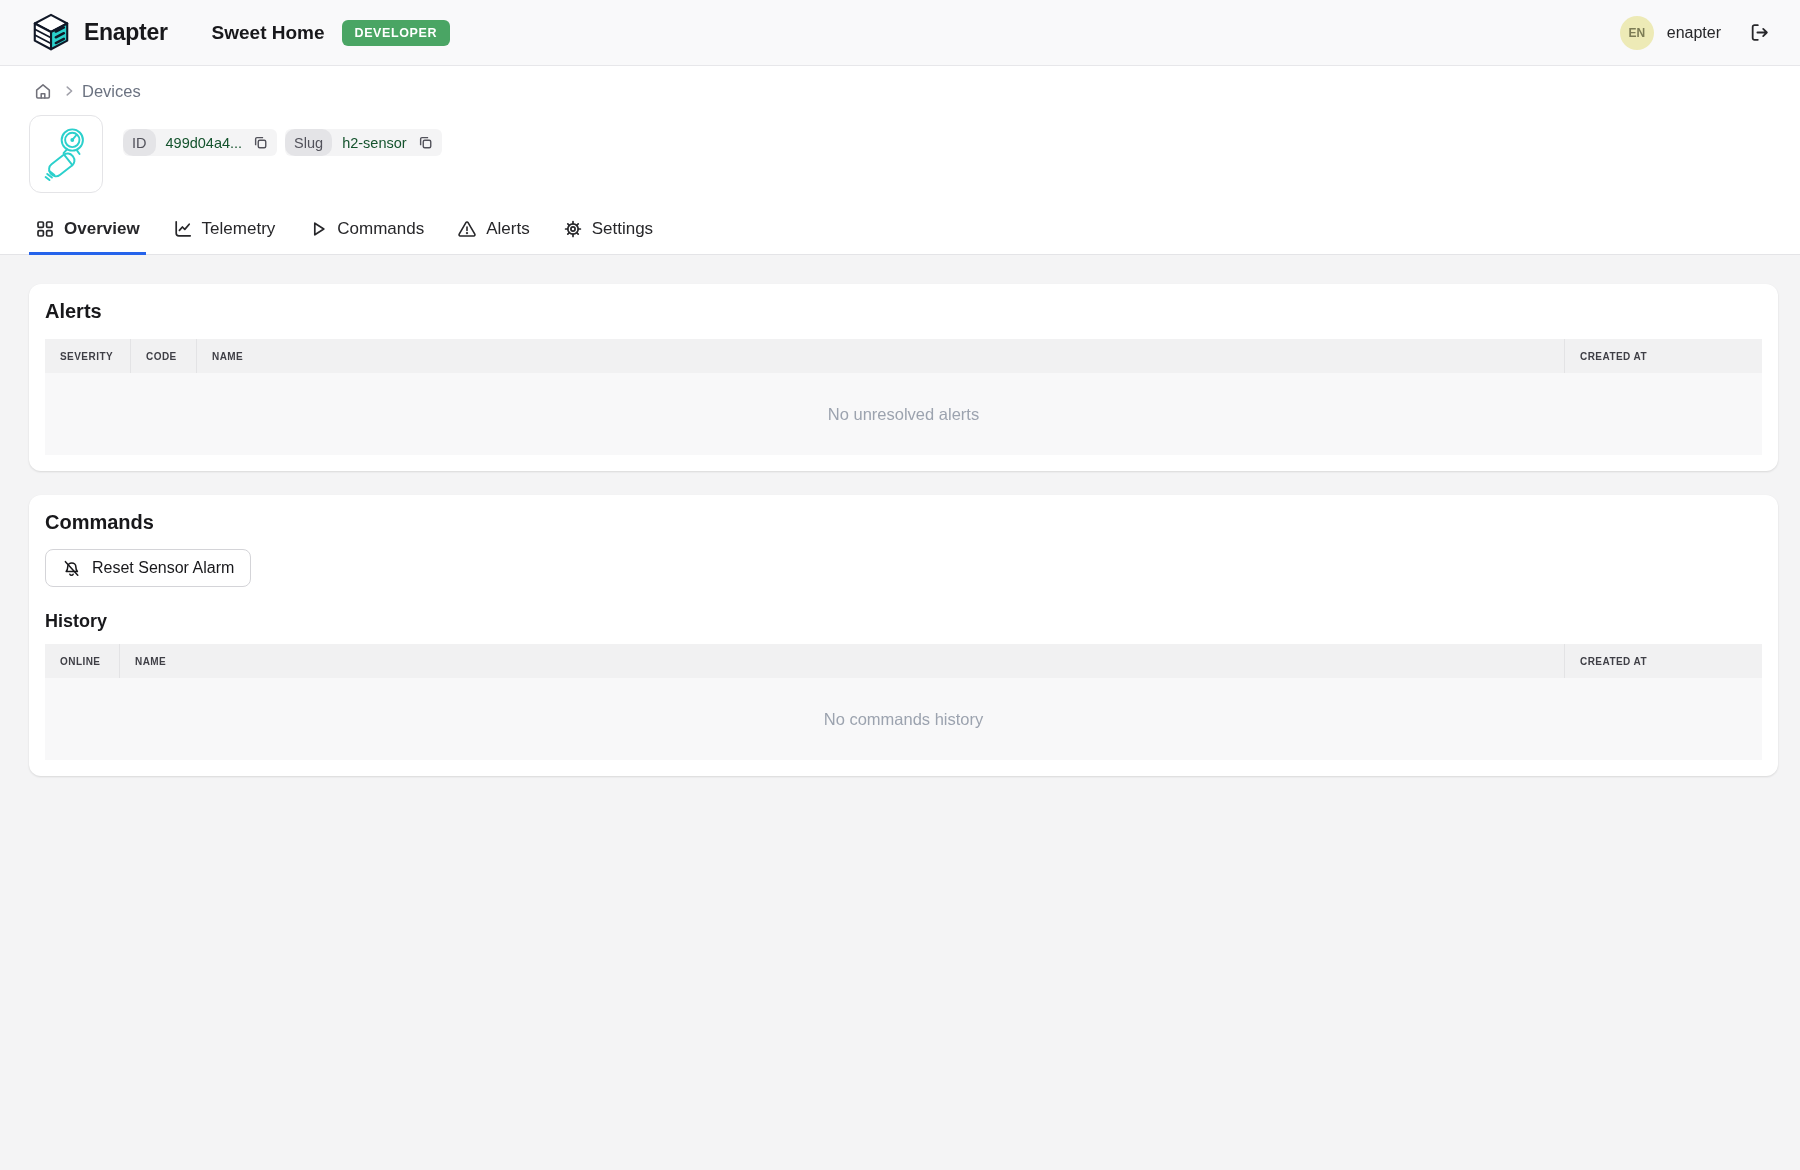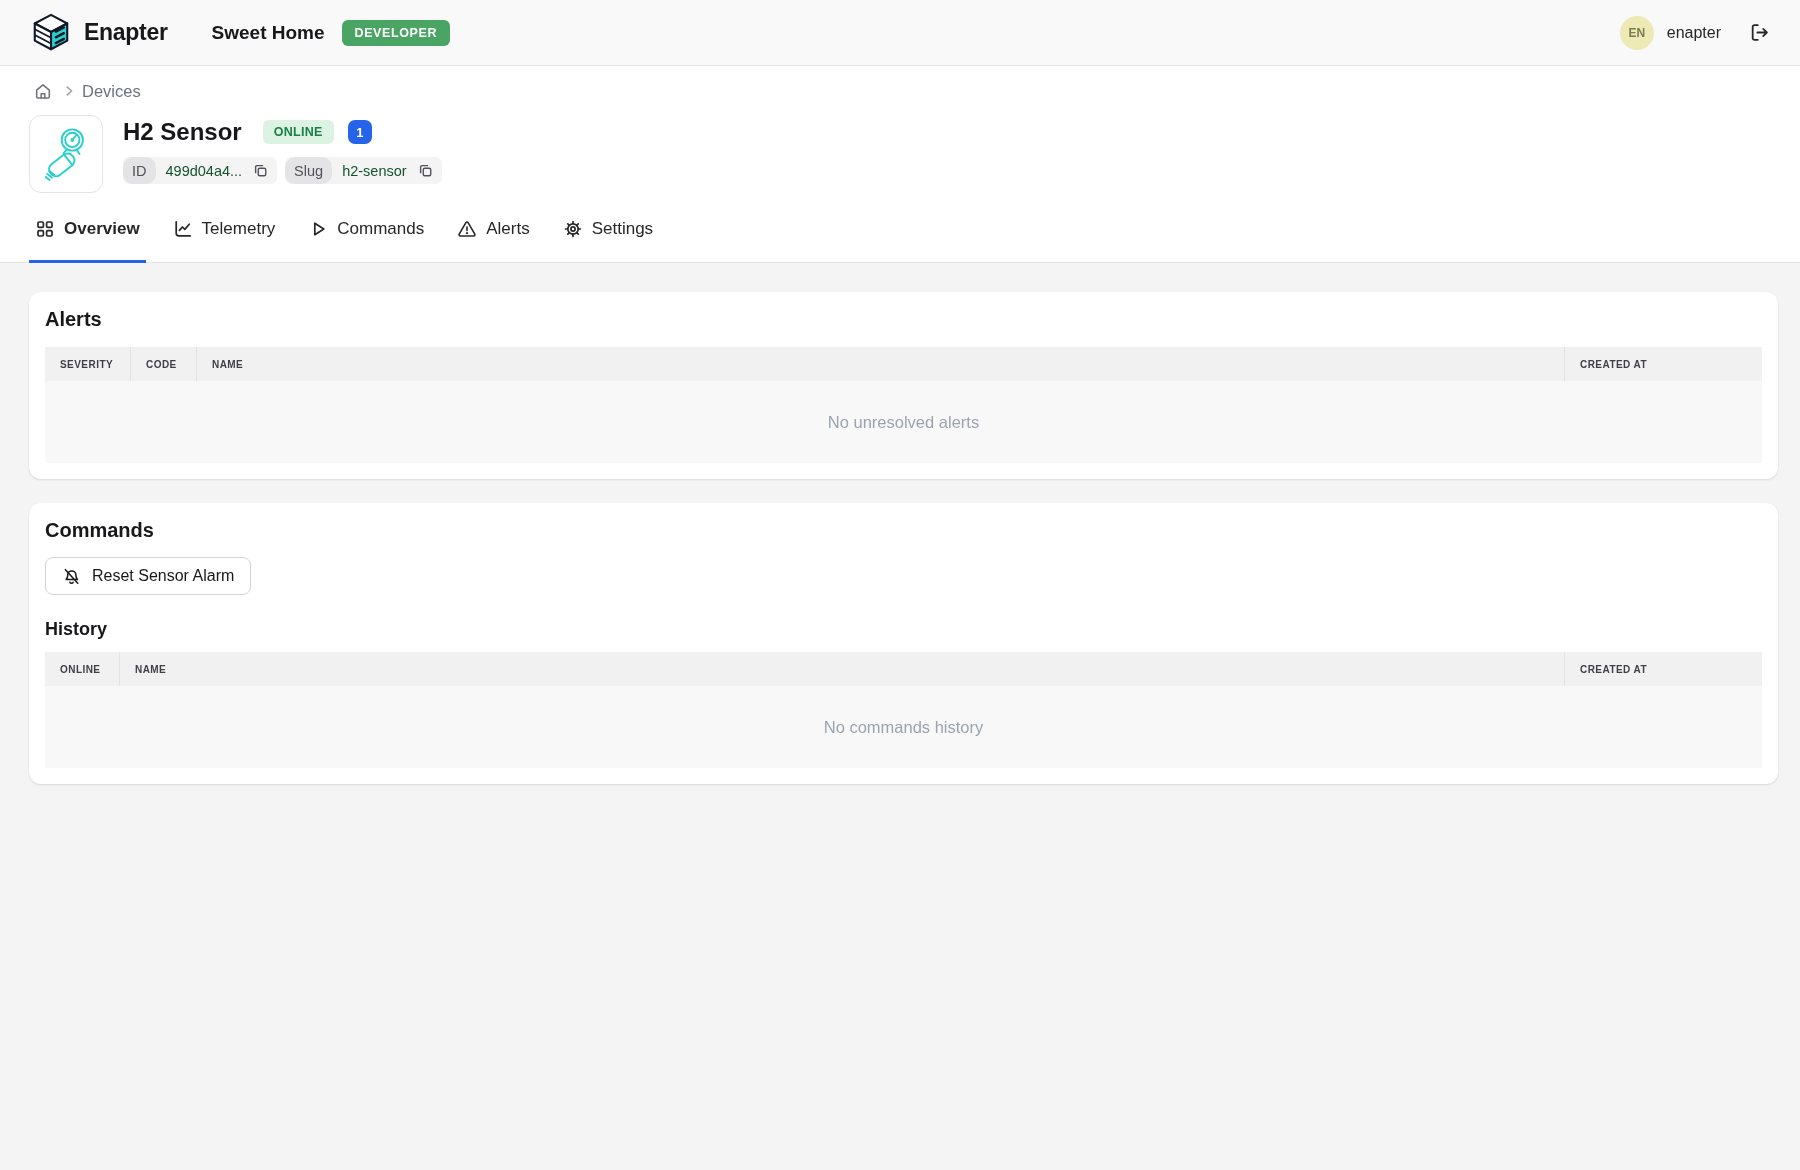--- a/index.html
+++ b/index.html
@@ -65,21 +65,21 @@
     display:flex; align-items:center; border-radius:10px;
   }
   .chip-value{ font-size:14.5px; color:#14532d; padding:0 10px; }
   .chip-copy{ padding:0 9px 0 1px; color:#52525b; cursor:pointer; display:flex; align-items:center; }
 
   
   .tabs{
     display:flex; margin-top:14px; padding:0 29px; border-bottom:1px solid #e4e4e7;
   }
   .tab{
-    display:flex; align-items:center; gap:9px; padding:12px 6px 21px 6px; margin-right:21px;
+    display:flex; align-items:center; gap:9px; padding:12px 6px 13px 6px; margin-right:21px;
     font-size:17px; color:#27272a; cursor:pointer; border-bottom:3px solid transparent; margin-bottom:-1px;
   }
   .tab.active{ font-weight:700; border-bottom-color:#2563eb; }
   .tab .ticon{ color:#27272a; }
 
   
   .main{ display:flex; align-items:flex-start; padding:29px 22px 0 29px; gap:22px; }
   .card{
     background:#fff; border-radius:12px;
     box-shadow:0 1px 2px rgba(0,0,0,.07), 0 1px 3px rgba(0,0,0,.05);
@@ -173,25 +173,20 @@
         <path d="M36.5 17.5 L40.6 12.6"></path>
         <path d="M31 27.2 L27.5 31.2 M41.5 28.5 L44 32"></path>
         <g transform="rotate(-38 26 43)">
           <rect x="11" y="36" width="29" height="14" rx="6.5"></rect>
           <path d="M34 36 v14"></path>
         </g>
         <path d="M12.8 49.5 l5.2 4.2 M10.6 52.6 l4.8 3.8 M8.9 55.8 l4 3.2"></path>
       </svg>
     </div>
     <div class="device-head-main">
-      <div class="title-row">
-        <h1 class="device-title">H2 Sensor</h1>
-        <span class="online-badge">ONLINE</span>
-        <span class="count-badge">1</span>
-      </div>
       <div class="chips-row">
         <div class="chip">
           <span class="chip-label">ID</span>
           <span class="chip-value">499d04a4...</span>
           <span class="chip-copy">
             <svg width="15" height="15" viewBox="0 0 16 16" fill="none" stroke="currentColor" stroke-width="1.5" stroke-linejoin="round">
               <rect x="5.6" y="5.6" width="8" height="8" rx="1.6"></rect>
               <path d="M2.8 10.8 V4.2 a1.4 1.4 0 0 1 1.4 -1.4 h6.6"></path>
             </svg>
           </span>

